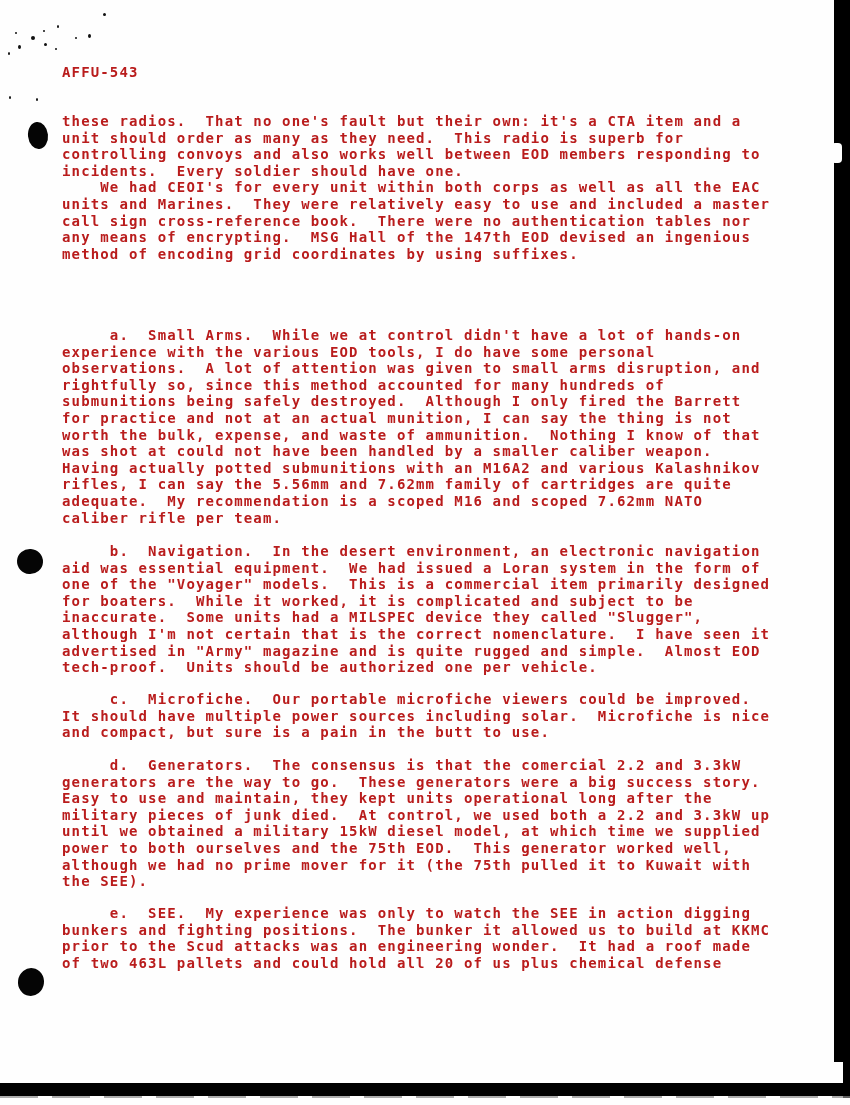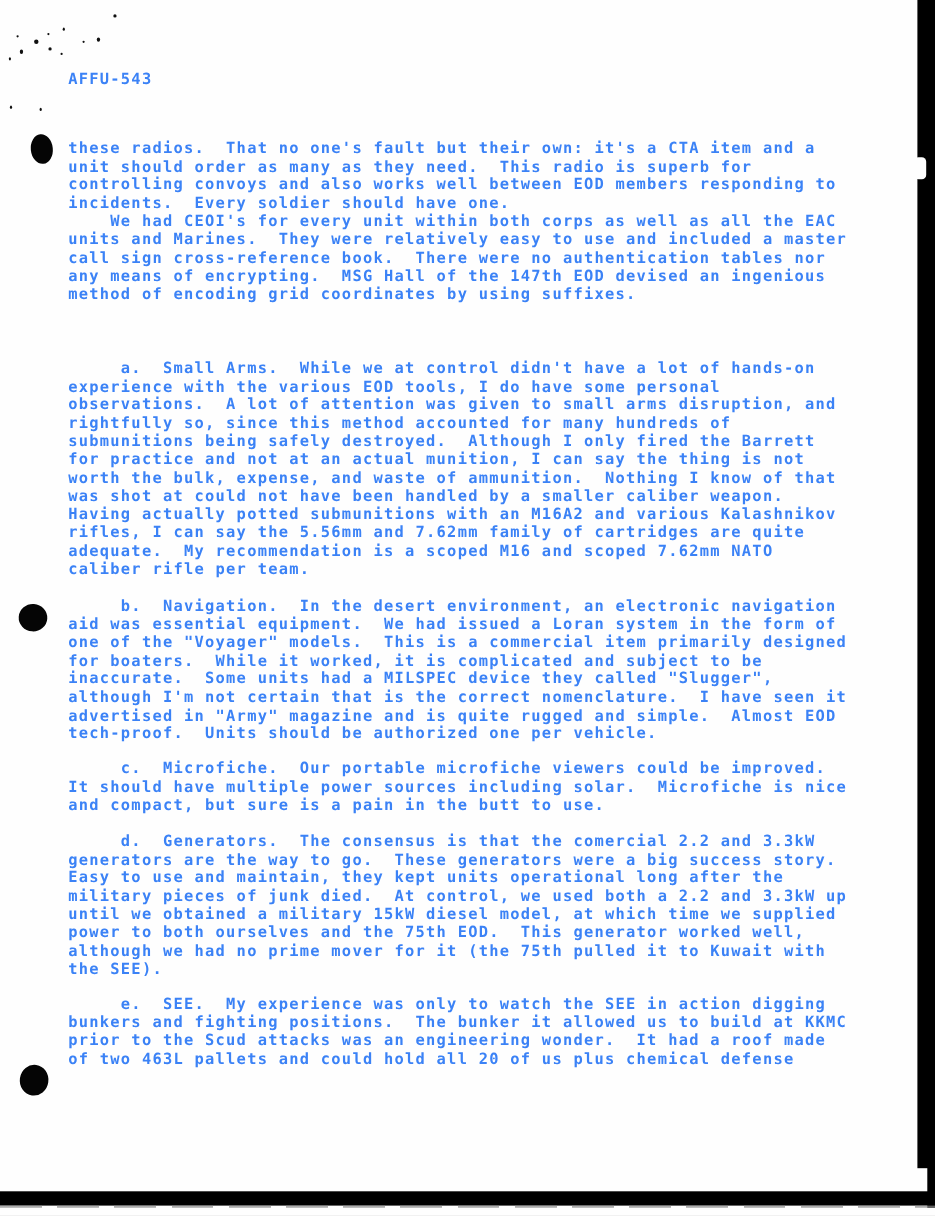--- a/index.html
+++ b/index.html
@@ -13,21 +13,21 @@
   }
   .typed {
     position: absolute;
     left: 62px;
     margin: 0;
     font-family: "DejaVu Sans Mono", monospace;
     font-size: 14px;
     font-weight: bold;
     line-height: 16.6px;
     letter-spacing: 1.14px;
-    color: #3b82f6;
+    color: #b91c1c;
     white-space: pre;
   }
   .hole {
     position: absolute;
     background: #050505;
     border-radius: 50%;
   }
   .speckle {
     position: absolute;
     background: #111;
@@ -42,21 +42,21 @@
     opacity: 0.7;
   }
 </style>
 </head>
 <body>
 
 <div class="page">
 
   <pre class="typed" style="top:64px">AFFU-543</pre>
 
-  <pre class="typed" style="top:127px">these radios.  That no one's fault but their own: it's a CTA item and a
+  <pre class="typed" style="top:113px">these radios.  That no one's fault but their own: it's a CTA item and a
 unit should order as many as they need.  This radio is superb for
 controlling convoys and also works well between EOD members responding to
 incidents.  Every soldier should have one.
     We had CEOI's for every unit within both corps as well as all the EAC
 units and Marines.  They were relatively easy to use and included a master
 call sign cross-reference book.  There were no authentication tables nor
 any means of encrypting.  MSG Hall of the 147th EOD devised an ingenious
 method of encoding grid coordinates by using suffixes.</pre>
   <pre class="typed" style="top:327px">     a.  Small Arms.  While we at control didn't have a lot of hands-on
 experience with the various EOD tools, I do have some personal

